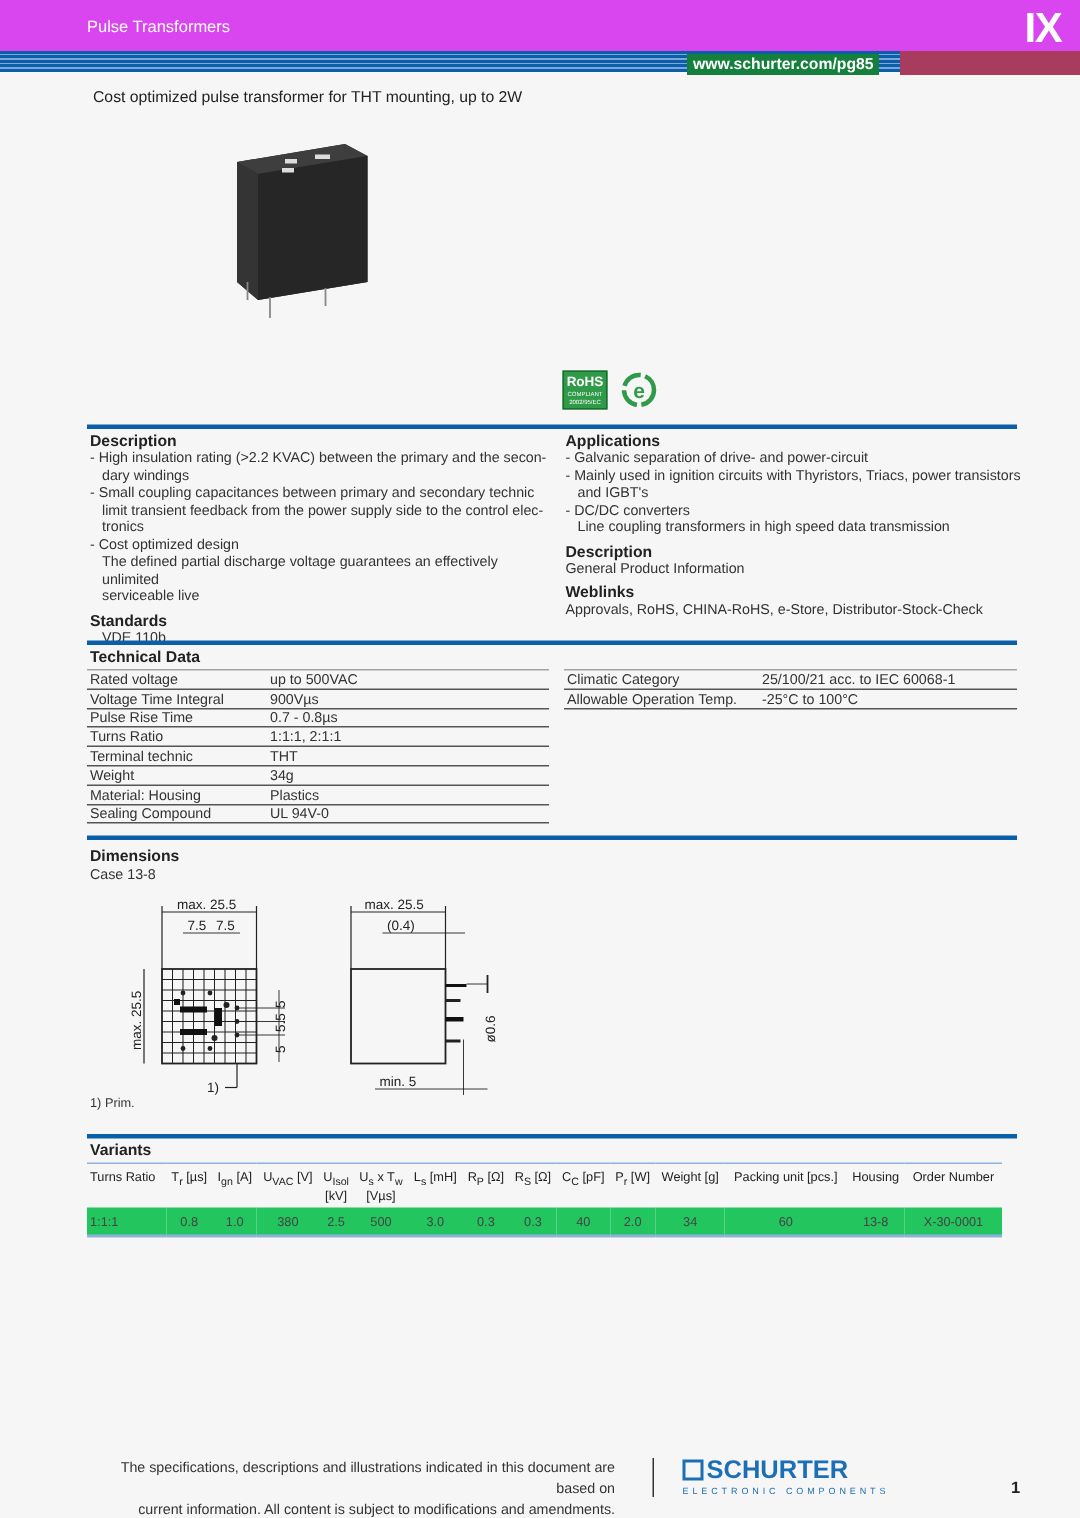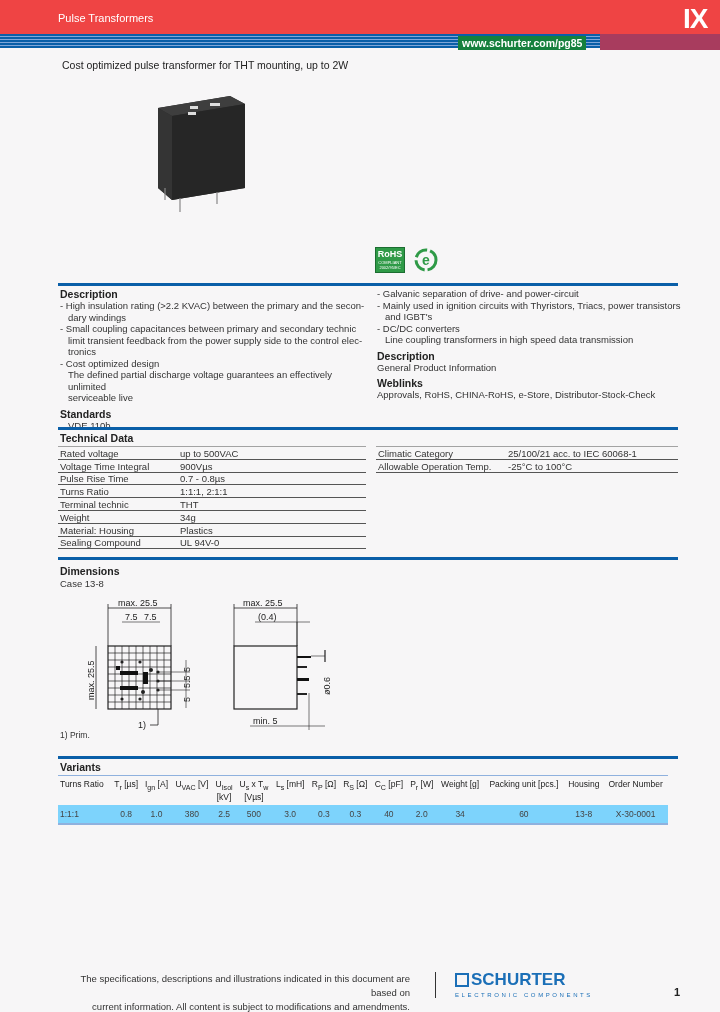--- a/index.html
+++ b/index.html
@@ -1,20 +1,20 @@
 <!DOCTYPE html>
 <html><head>
 <meta charset="utf-8">
 <style>
   * { box-sizing: border-box; margin: 0; padding: 0; }
   html, body { width: 720px; height: 1012px; background: #f7f6f7; overflow: hidden; }
   body { position: relative; font-family: "Liberation Sans", sans-serif; color: #222; font-size: 10px; }
 
   
-  .hdr { position: absolute; left: 0; top: 0; width: 720px; height: 34px; background: #ef4444; }
+  .hdr { position: absolute; left: 0; top: 0; width: 720px; height: 34px; background: #d946ef; }
   .hdr-title { position: absolute; left: 58px; top: 12px; color: #fff; font-size: 11px; }
   .hdr-ix { position: absolute; left: 683px; top: 3px; color: #fff; font-size: 28px; font-weight: bold; letter-spacing: -1px; }
   .stripes { position: absolute; left: 0; top: 34px; width: 720px; height: 14px;
     background: repeating-linear-gradient(to bottom, #0a5fa8 0px, #0a5fa8 2px, #7fa6d8 2px, #7fa6d8 3px); }
   .hdr-url { position: absolute; left: 458px; top: 36px; background: #15803d; color: #fff; font-size: 10.5px; padding: 1px 4px; font-weight: bold; }
   .hdr-magenta { position: absolute; left: 600px; top: 34px; width: 120px; height: 16px; background: #a83c5e; }
 
   .subtitle { position: absolute; left: 62px; top: 59px; font-size: 10.5px; color: #222; }
 
   
@@ -34,21 +34,21 @@
   .link { color: #1b6fb7; }
 
   
   .tt { position: absolute; border-collapse: collapse; font-size: 9.5px; color: #333; }
   .tt td { height: 12.8px; border-bottom: 1px solid #555; padding: 0 2px; vertical-align: bottom; line-height: 11px; }
   .tt tr:first-child td { border-top: 1px solid #a3a3a3; }
 
   
   .vt { position: absolute; left: 58px; top: 775px; width: 610px; border-collapse: collapse; font-size: 8.5px; color: #222; }
   .vt th { font-weight: normal; text-align: center; padding: 3px 2px; vertical-align: top; border-top: 1px solid #8fb1de; }
-  .vt td { text-align: center; background: #7dd3fc; padding: 4px 2px; border-bottom: 2px solid #8fb1de; color: #444; }
+  .vt td { text-align: center; background: #22c55e; padding: 4px 2px; border-bottom: 2px solid #8fb1de; color: #444; }
   .vt th:first-child, .vt td:first-child { text-align: left; }
 
   
   .foot-text { position: absolute; left: 60px; top: 972px; width: 350px; text-align: right; font-size: 9.5px; line-height: 14px; color: #333; }
   .foot-div { position: absolute; left: 435px; top: 972px; width: 1px; height: 26px; background: #333; }
   .brand { position: absolute; left: 455px; top: 970px; color: #1b6fb7; }
   .brand-name { font-size: 17px; font-weight: bold; letter-spacing: 0px; display: flex; align-items: center; gap: 2px; }
   .brand-box { width: 14px; height: 14px; border: 2px solid #1b6fb7; display: inline-block; position: relative; }
   .brand-sub { font-size: 6px; letter-spacing: 2.6px; margin-top: 2px; }
   .page-num { position: absolute; left: 674px; top: 986px; font-size: 11px; font-weight: bold; color: #222; }
@@ -103,20 +103,21 @@
     <li class="ind">tronics</li>
     <li>- Cost optimized design</li>
     <li class="ind">The defined partial discharge voltage guarantees an effectively unlimited</li>
     <li class="ind">serviceable live</li>
   </ul>
   <h3 style="margin-top:4px;">Standards</h3>
   <p class="ind" style="padding-left:8px;">VDE 110b</p>
 </div>
 
 <div class="section" style="left:377px; top:288px; width:305px;">
+  <h3>Applications</h3>
   <ul>
     <li>- Galvanic separation of drive- and power-circuit</li>
     <li>- Mainly used in ignition circuits with Thyristors, Triacs, power transistors</li>
     <li class="ind">and IGBT's</li>
     <li>- DC/DC converters</li>
     <li class="ind">Line coupling transformers in high speed data transmission</li>
   </ul>
   <h3 style="margin-top:4px;">Description</h3>
   <p class="link">General Product Information</p>
   <h3 style="margin-top:4px;">Weblinks</h3>

